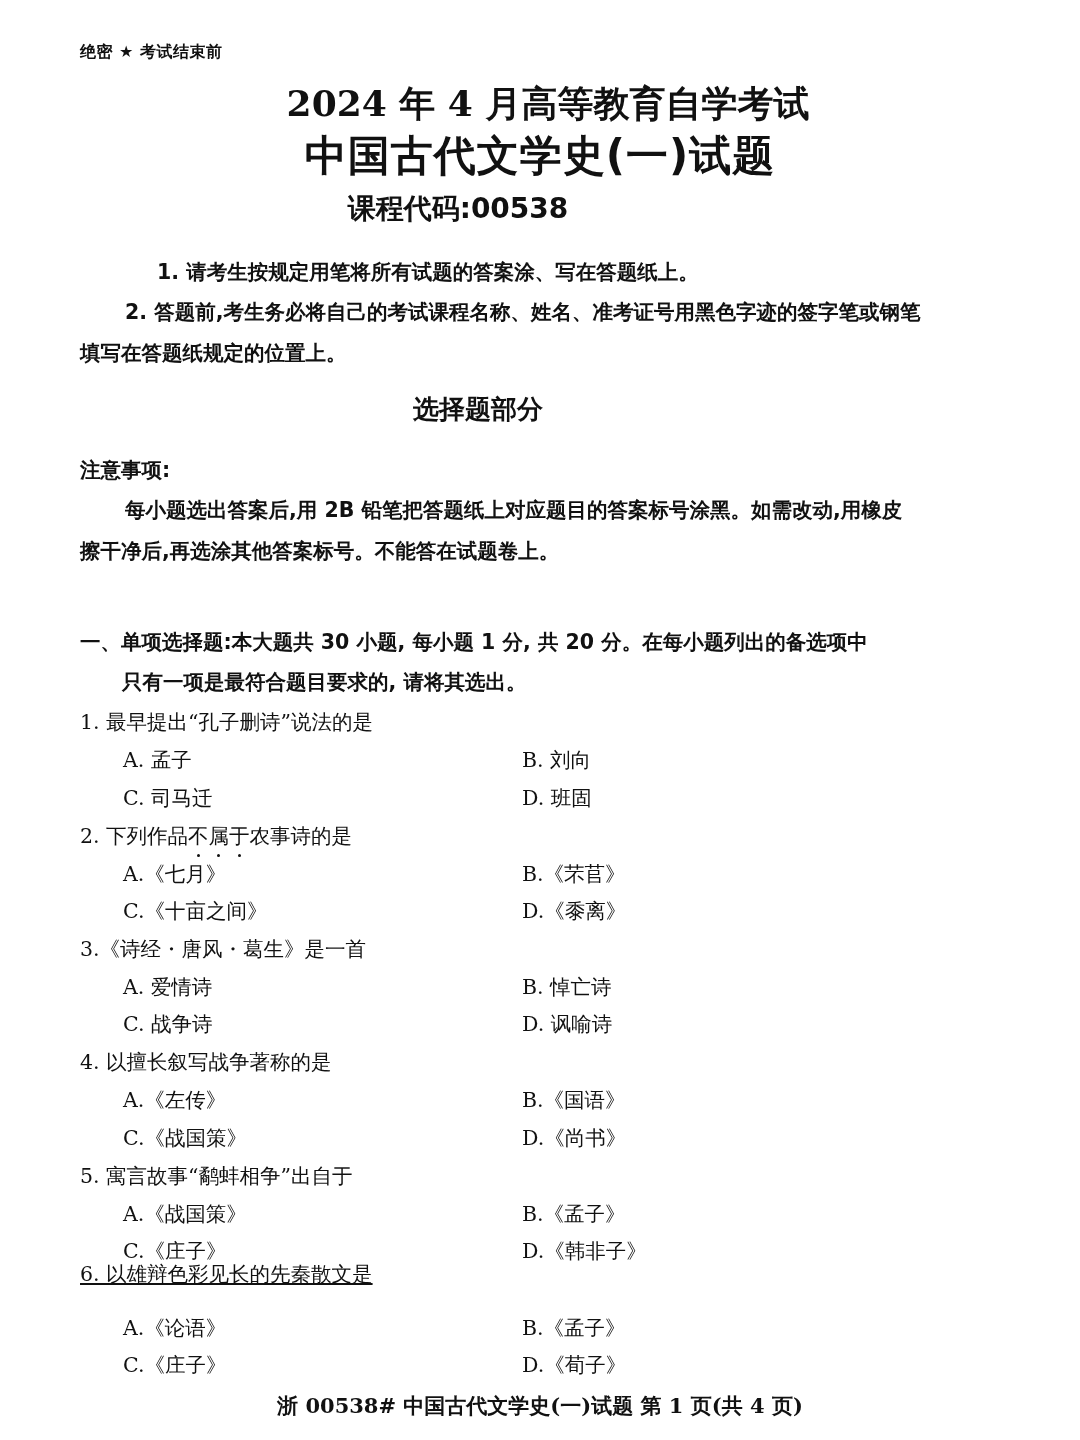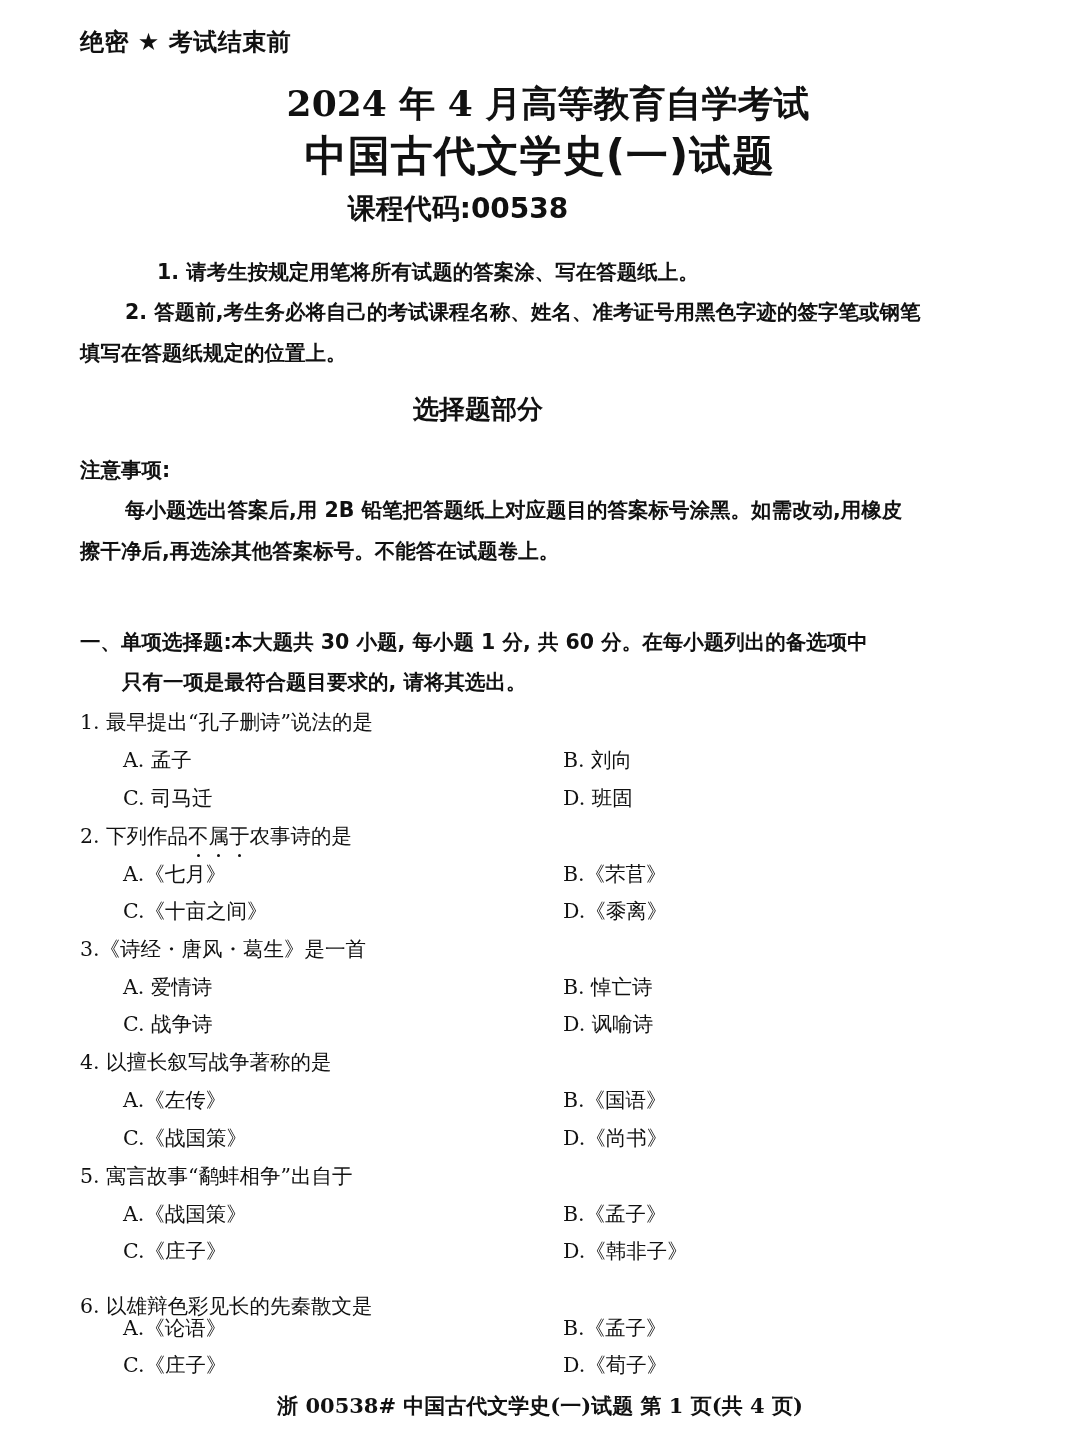--- a/index.html
+++ b/index.html
@@ -10,22 +10,22 @@
     body {
       width: 1080px;
       height: 1440px;
       position: relative;
       overflow: hidden;
       color: #111111;
       font-family: "DejaVu Sans", "Liberation Sans", sans-serif;
     }
     .abs { position: absolute; white-space: nowrap; }
     .confidential {
-      left: 80px; top: 26px;
-      font-size: 24px; font-weight: bold; letter-spacing: 0.5px;
+      left: 80px; top: 42px;
+      font-size: 16px; font-weight: bold; letter-spacing: 0.5px;
     }
     .exam-title {
       left: 0; width: 1080px; text-align: center; top: 80px;
       font-family: "DejaVu Serif", "Liberation Serif", serif;
       font-size: 36px; font-weight: bold; padding-left: 8px;
     }
     .subject-title {
       left: 0; width: 1080px; text-align: center; top: 128px;
       font-size: 42px; font-weight: bold; letter-spacing: 1px;
     }
@@ -51,21 +51,21 @@
 
     .q-stem {
       font-family: "DejaVu Serif", "Liberation Serif", serif;
       font-size: 20.5px; left: 80px;
     }
     .opt {
       font-family: "DejaVu Serif", "Liberation Serif", serif;
       font-size: 20.5px;
     }
     .opt-left { left: 123px; }
-    .opt-right { left: 522px; margin-left: 41px; }
+    .opt-right { left: 522px; }
     .emph {
       position: relative;
     }
     .emph::after {
       content: "";
       position: absolute;
       left: 50%; bottom: -9px;
       width: 3px; height: 3px; margin-left: -1.5px;
       background: #111; border-radius: 50%;
     }
@@ -87,21 +87,21 @@
 
   <div class="abs instr instr1">1. 请考生按规定用笔将所有试题的答案涂、写在答题纸上。</div>
   <div class="abs instr instr2">2. 答题前,考生务必将自己的考试课程名称、姓名、准考证号用黑色字迹的签字笔或钢笔</div>
   <div class="abs instr instr2b">填写在答题纸规定的位置上。</div>
 
   <div class="abs section-title">选择题部分</div>
   <div class="abs notes-heading">注意事项:</div>
   <div class="abs notes-line1">每小题选出答案后,用 2B 铅笔把答题纸上对应题目的答案标号涂黑。如需改动,用橡皮</div>
   <div class="abs notes-line2">擦干净后,再选涂其他答案标号。不能答在试题卷上。</div>
 
-  <div class="abs part-heading1">一、单项选择题:本大题共 30 小题, 每小题 1 分, 共 60 分。在每小题列出的备选项中</div>
+  <div class="abs part-heading1">一、单项选择题:本大题共 30 小题, 每小题 1 分, 共 20 分。在每小题列出的备选项中</div>
   <div class="abs part-heading2">只有一项是最符合题目要求的, 请将其选出。</div>
 
   <div class="abs q-stem" style="top:708px;">1. 最早提出“孔子删诗”说法的是</div>
   <div class="abs opt opt-left" style="top:746px;text-align:right;">A. 孟子</div>
   <div class="abs opt opt-right" style="top:746px;">B. 刘向</div>
   <div class="abs opt opt-left" style="top:784px;">C. 司马迁</div>
   <div class="abs opt opt-right" style="top:784px;">D. 班固</div>
 
   <div class="abs q-stem" style="top:822px;">
     <span>2. 下列作品</span><span class="emph">不</span><span class="emph">属</span><span class="emph">于</span><span>农事诗的是</span>
@@ -122,20 +122,20 @@
   <div class="abs opt opt-right" style="top:1086px;">B.《国语》</div>
   <div class="abs opt opt-left" style="top:1124px;">C.《战国策》</div>
   <div class="abs opt opt-right" style="top:1124px;">D.《尚书》</div>
 
   <div class="abs q-stem" style="top:1162px;">5. 寓言故事“鹬蚌相争”出自于</div>
   <div class="abs opt opt-left" style="top:1200px;">A.《战国策》</div>
   <div class="abs opt opt-right" style="top:1200px;">B.《孟子》</div>
   <div class="abs opt opt-left" style="top:1237px;">C.《庄子》</div>
   <div class="abs opt opt-right" style="top:1237px;">D.《韩非子》</div>
 
-  <div class="abs q-stem" style="top:1292px;">6. 以雄辩色彩见长的先秦散文是</div>
+  <div class="abs q-stem" style="top:1260px;text-decoration:underline;">6. 以雄辩色彩见长的先秦散文是</div>
   <div class="abs opt opt-left" style="top:1314px;">A.《论语》</div>
   <div class="abs opt opt-right" style="top:1314px;">B.《孟子》</div>
   <div class="abs opt opt-left" style="top:1351px;">C.《庄子》</div>
   <div class="abs opt opt-right" style="top:1351px;">D.《荀子》</div>
 
   <div class="abs footer">浙 00538# 中国古代文学史(一)试题 第 1 页(共 4 页)</div>
 </div>
 
 </body></html>

